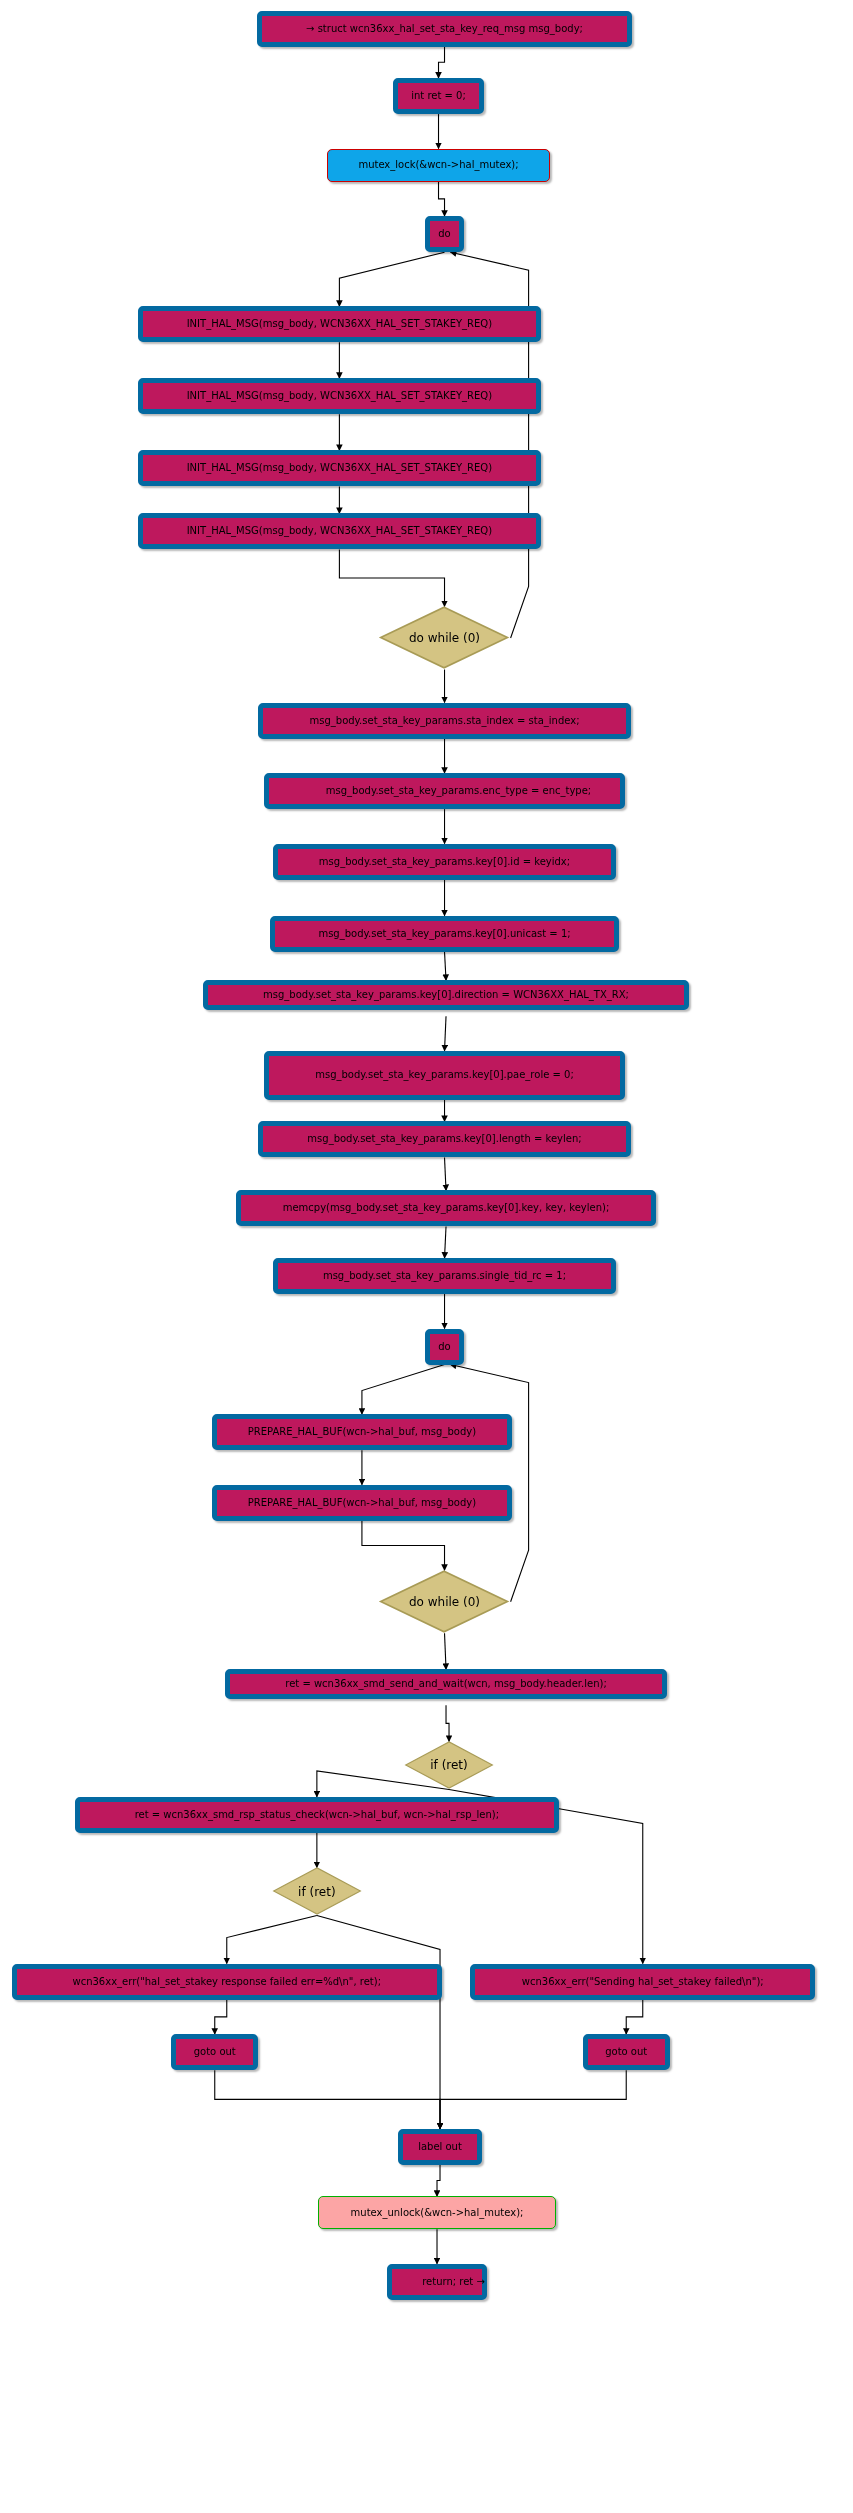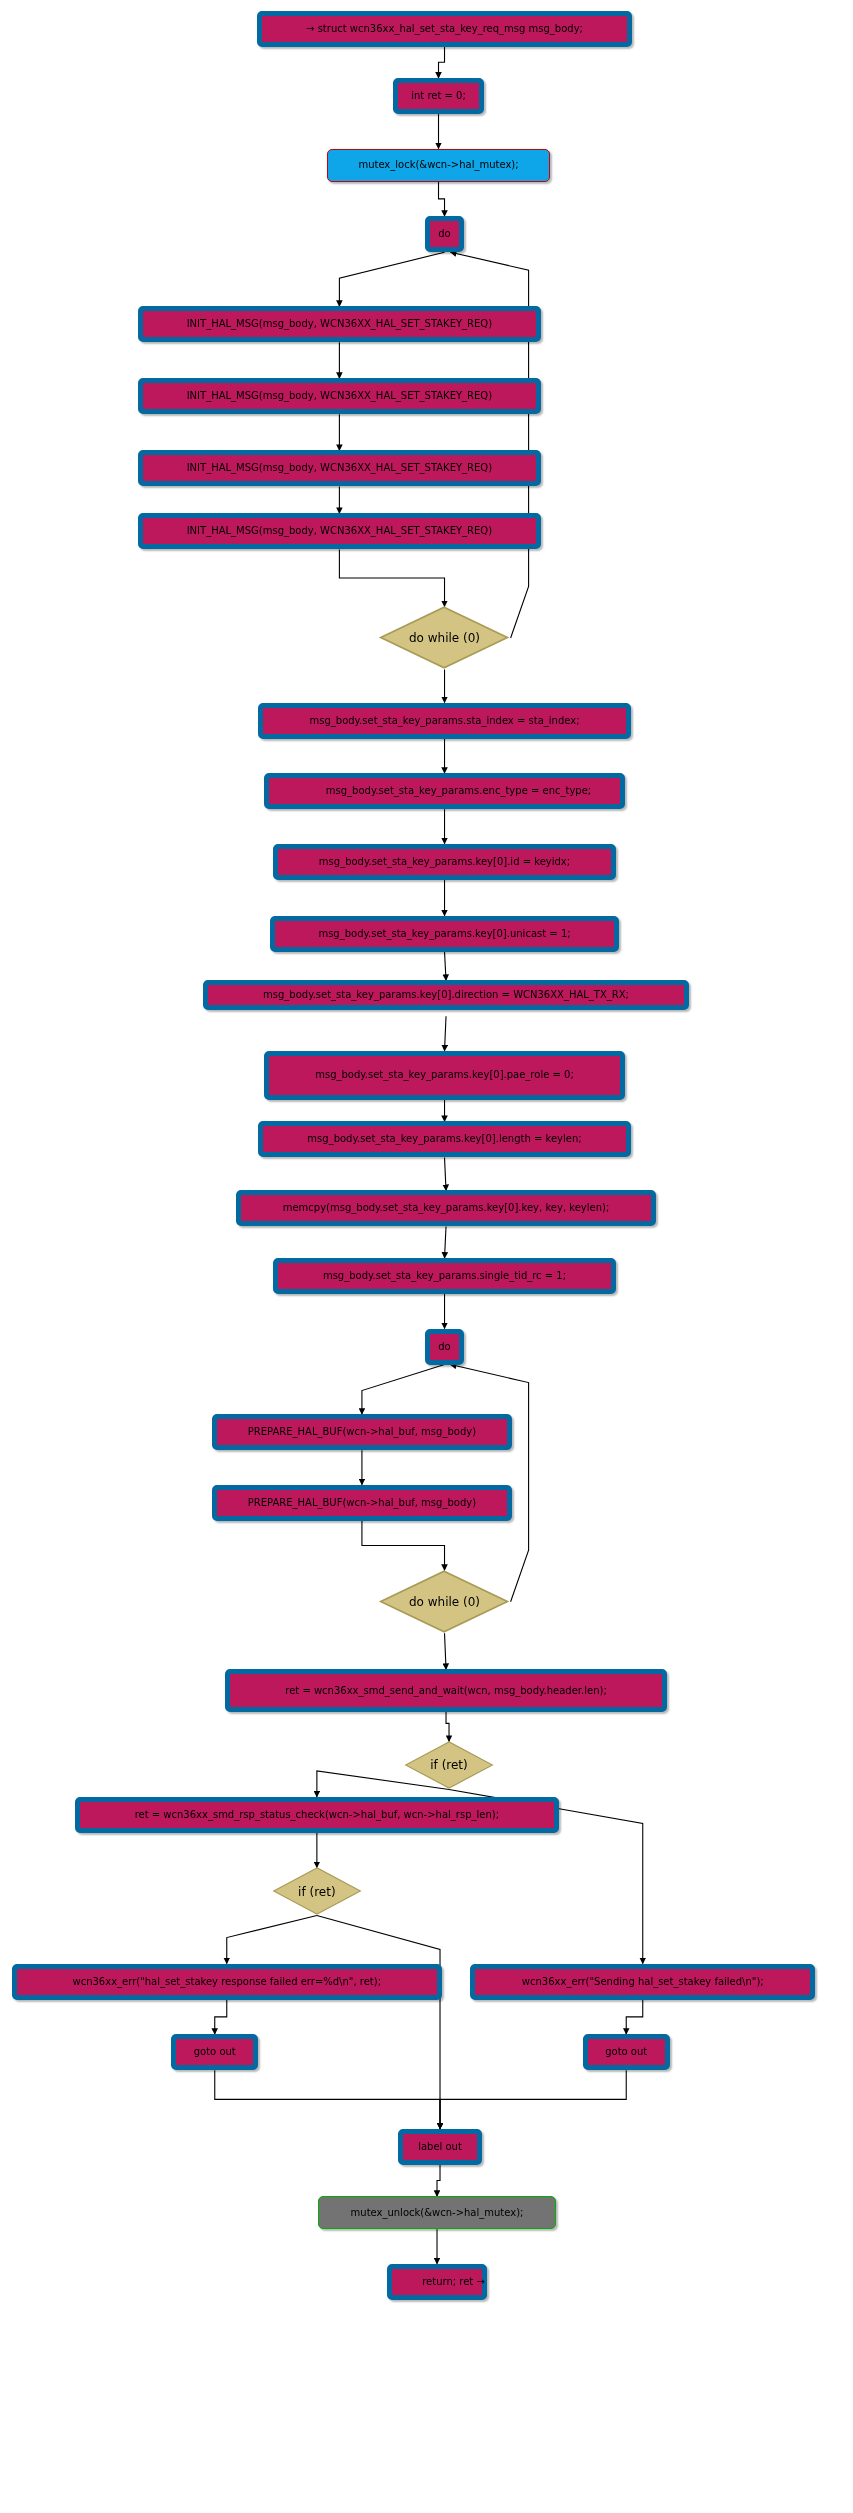--- a/index.html
+++ b/index.html
@@ -41,21 +41,21 @@
     background: #be185d;
     border: 5px solid #0369a1;
     border-radius: 5px;
     box-shadow: 2px 2px 2px rgba(0,0,0,0.28);
   }
   .node.box.red {
     background: #0ea5e9;
     border: 1px solid #CC0000;
   }
   .node.box.green {
-    background: #737373;
+    background: #fca5a5;
     border: 1px solid #00B000;
   }
   .node.diamond {
     background: transparent;
     border: none;
     box-shadow: none;
   }
   .diamond-shape {
     position: absolute;
     left: 0;
@@ -184,21 +184,21 @@
       </div>
       <div class="node box" style="left: 211.748px; top: 1484.68px; width: 300.352px; height: 36.0287px;">
         <span>PREPARE_HAL_BUF(wcn-&gt;hal_buf, msg_body)</span>
       </div>
       <div class="node diamond" style="left: 378.444px; top: 1570.25px; width: 132.155px; height: 63.0502px;">
         <svg class="diamond-shape" viewBox="0 0 100 100" preserveAspectRatio="none">
           <polygon points="50,2 98,50 50,98 2,50" fill="#D4C483" stroke="#A89B56" stroke-width="2"></polygon>
         </svg>
         <span class="diamond-label">do while (0)</span>
       </div>
-      <div class="node box" style="left: 225.264px; top: 1669.33px; width: 441.518px; height: 43px;">
+      <div class="node box" style="left: 225.264px; top: 1669.33px; width: 441.518px; height: 30px;">
         <span>ret = wcn36xx_smd_send_and_wait(wcn, msg_body.header.len);</span>
       </div>
       <div class="node diamond" style="left: 403.974px; top: 1741.39px; width: 90.1056px; height: 48.0382px;">
         <svg class="diamond-shape" viewBox="0 0 100 100" preserveAspectRatio="none">
           <polygon points="50,2 98,50 50,98 2,50" fill="#D4C483" stroke="#A89B56" stroke-width="2"></polygon>
         </svg>
         <span class="diamond-label">if (ret)</span>
       </div>
       <div class="node box" style="left: 75.088px; top: 1796.93px; width: 483.567px; height: 36.0287px;">
         <span>ret = wcn36xx_smd_rsp_status_check(wcn-&gt;hal_buf, wcn-&gt;hal_rsp_len);</span>

